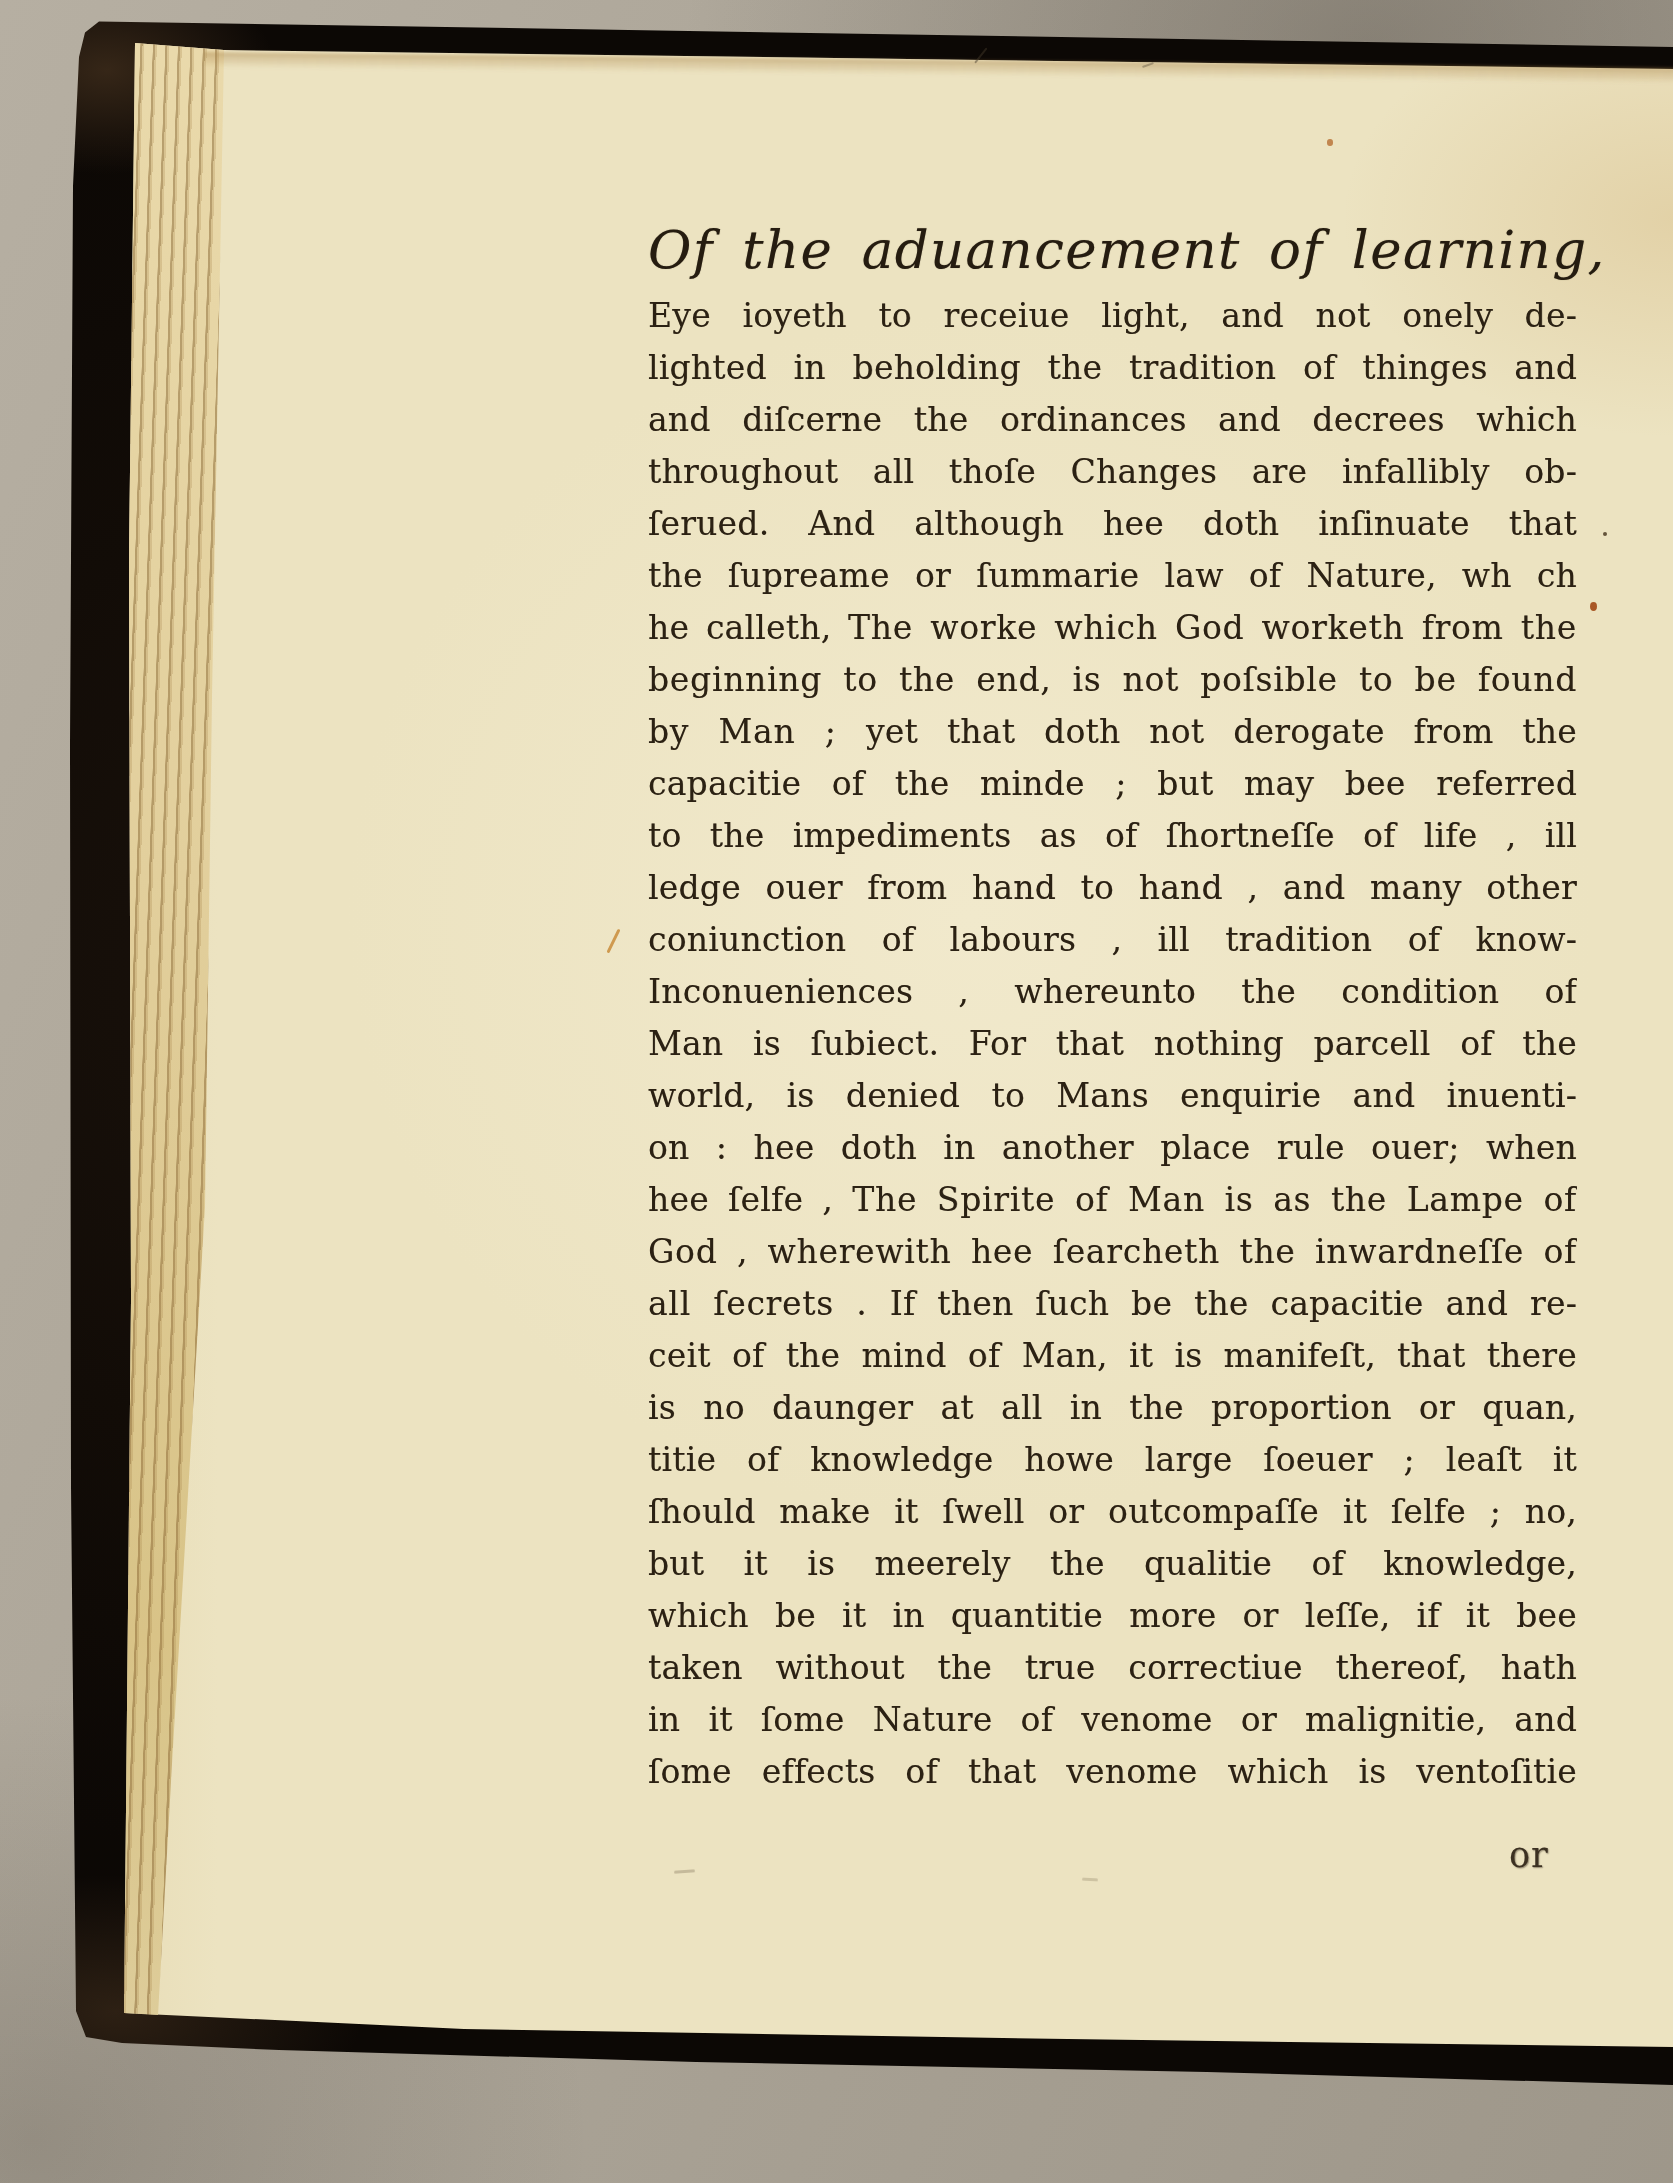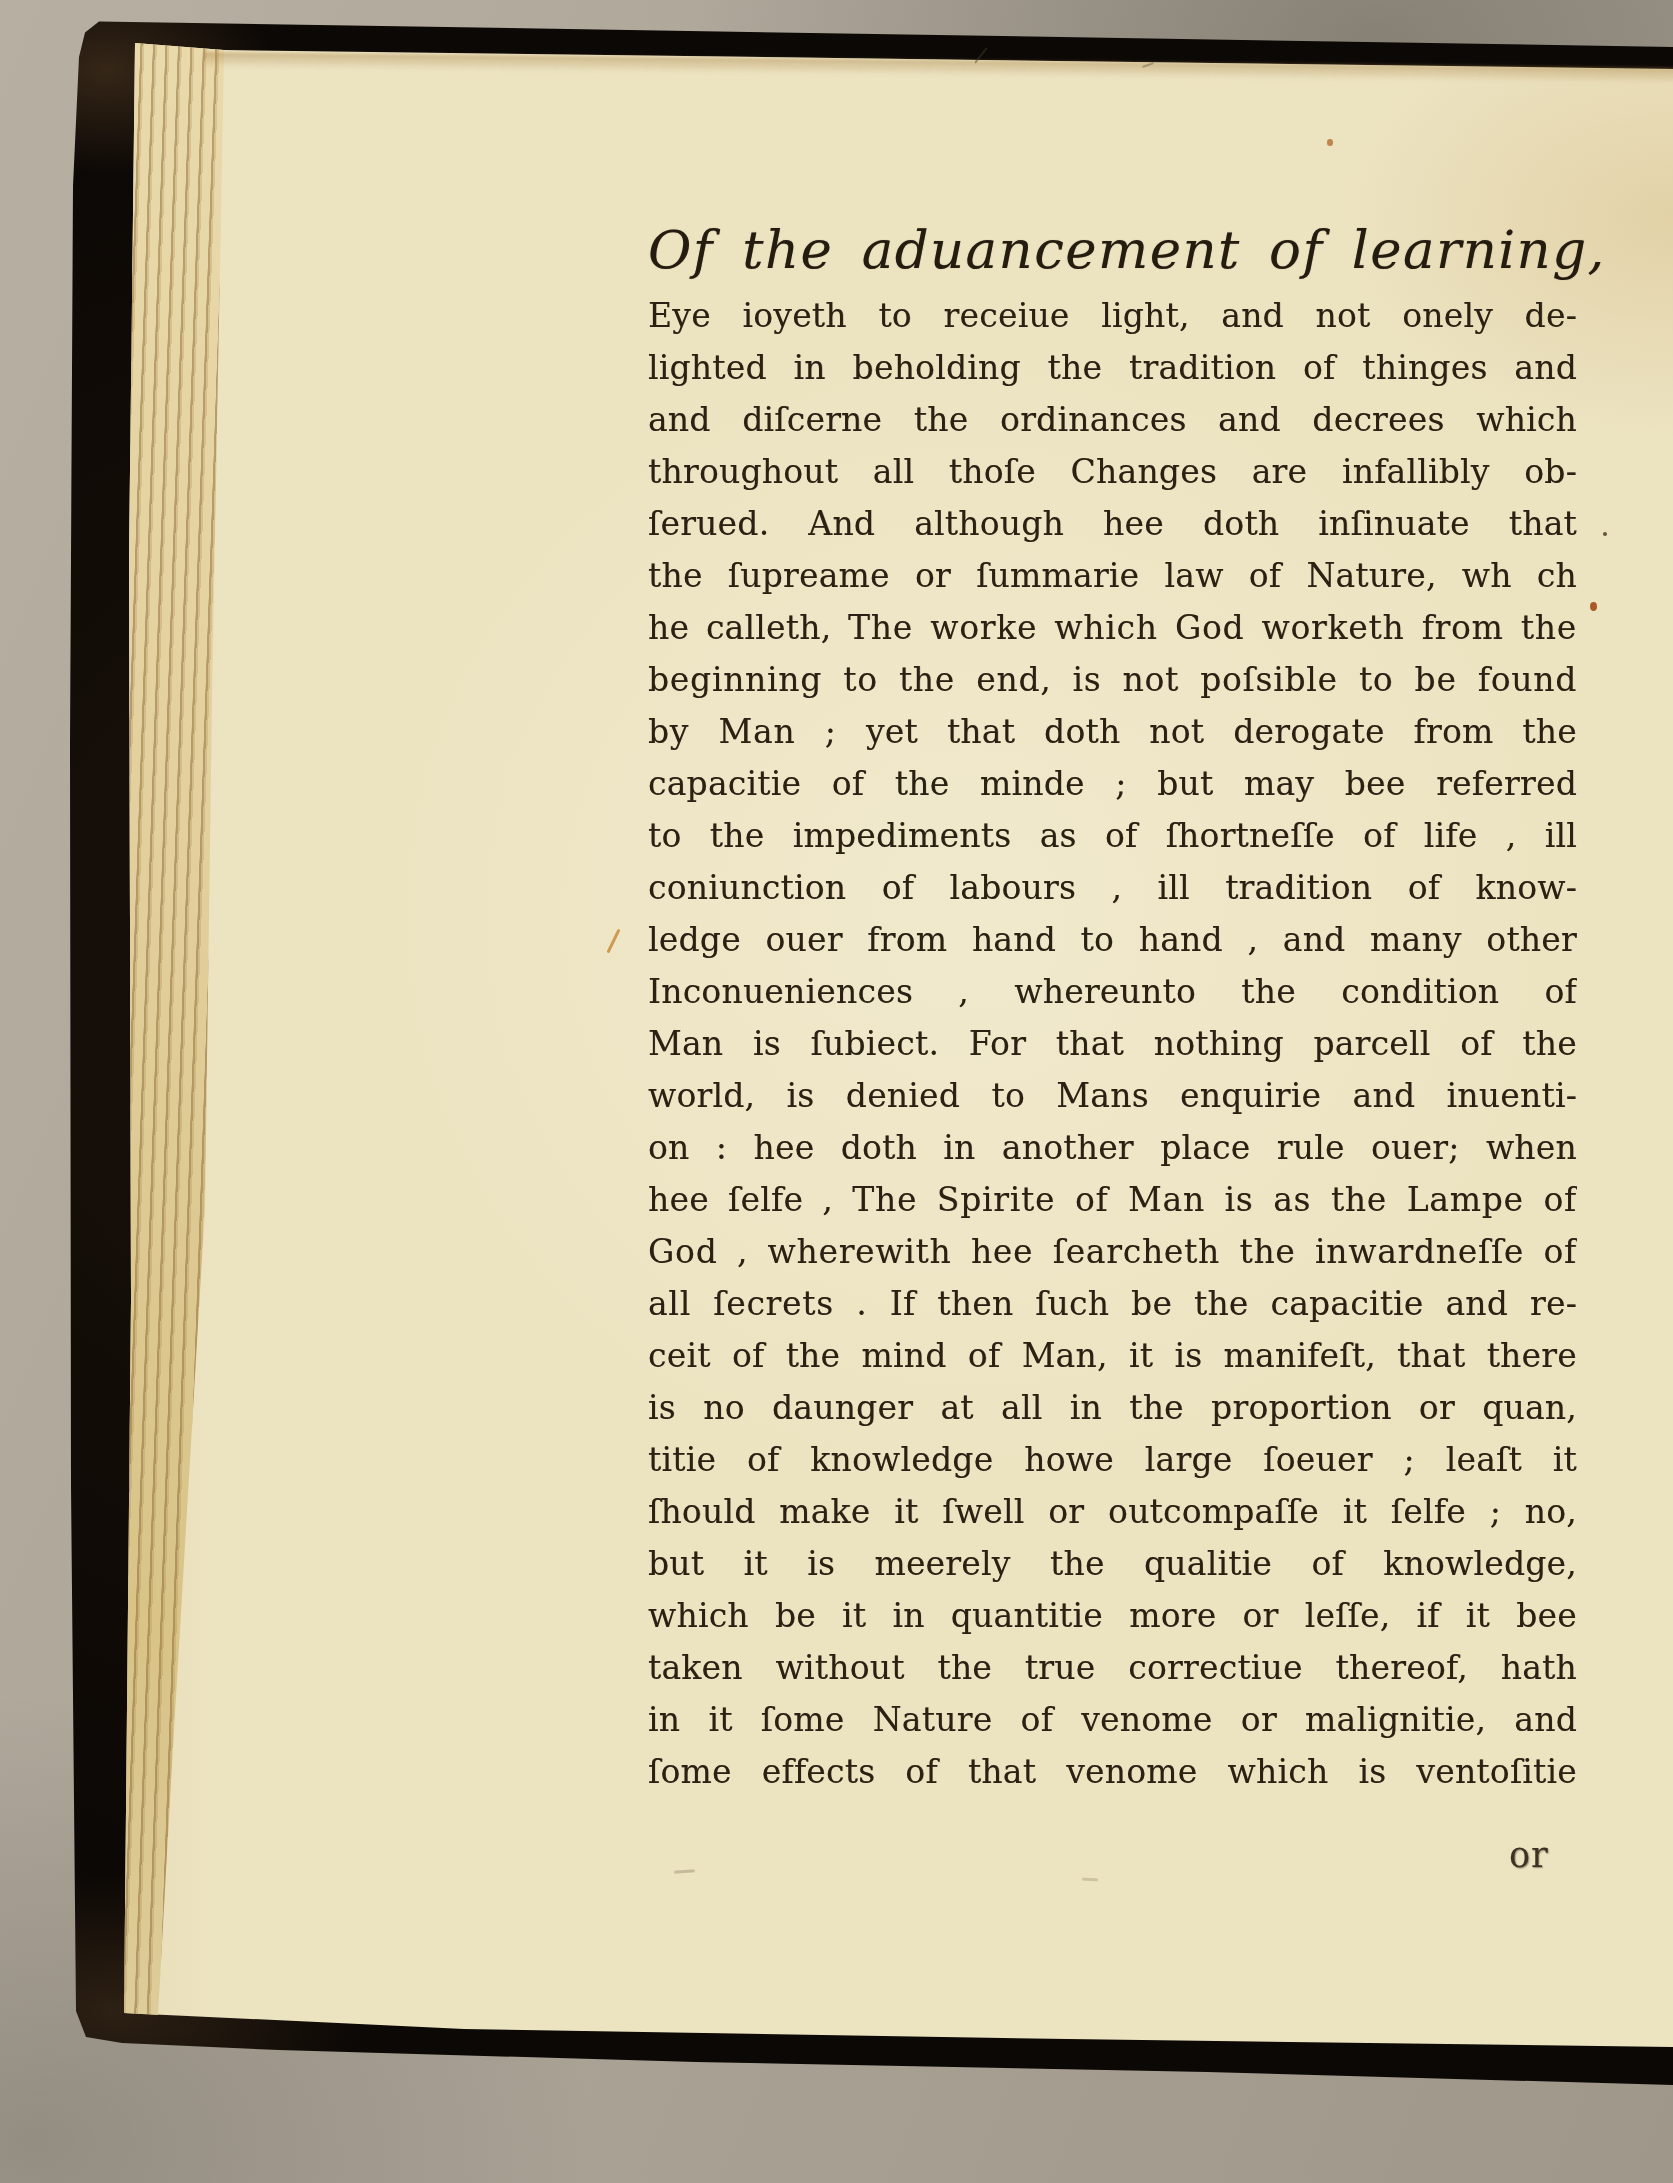--- a/index.html
+++ b/index.html
@@ -142,22 +142,22 @@
         <div class="bline"><span>lighted in beholding the tradition of thinges and</span></div>
         <div class="bline"><span>and diſcerne the ordinances and decrees which</span></div>
         <div class="bline"><span>throughout all thoſe Changes are infallibly ob-</span></div>
         <div class="bline"><span>ſerued. And although hee doth inſinuate that</span></div>
         <div class="bline"><span>the ſupreame or ſummarie law of Nature, wh ch</span></div>
         <div class="bline"><span>he calleth, </span><span class="it">The worke which God worketh from the</span></div>
         <div class="bline"><span class="it">beginning to the end, is not poſsible to be found out</span></div>
         <div class="bline"><span class="it">by Man ; </span><span>yet that doth not derogate from the</span></div>
         <div class="bline"><span>capacitie of the minde ; but may bee referred</span></div>
         <div class="bline"><span>to the impediments as of ſhortneſſe of life , ill</span></div>
+        <div class="bline"><span>ledge ouer from hand to hand , and many other</span></div>
         <div class="bline"><span>coniunction of labours , ill tradition of know-</span></div>
-        <div class="bline"><span>ledge ouer from hand to hand , and many other</span></div>
         <div class="bline"><span>Inconueniences , whereunto the condition of</span></div>
         <div class="bline"><span>Man is ſubiect. For that nothing parcell of the</span></div>
         <div class="bline"><span>world, is denied to Mans enquirie and inuenti-</span></div>
         <div class="bline"><span>on :  hee doth in another place rule ouer; when</span></div>
         <div class="bline"><span>hee ſelfe , </span><span class="it">The Spirite of Man is as the Lampe of</span></div>
         <div class="bline"><span class="it">God , wherewith hee ſearcheth the inwardneſſe of</span></div>
         <div class="bline"><span class="it">all ſecrets . </span><span>If then ſuch be the capacitie and re-</span></div>
         <div class="bline"><span>ceit of the mind of Man, it is manifeſt, that there</span></div>
         <div class="bline"><span>is no daunger at all in the proportion or quan,</span></div>
         <div class="bline"><span>titie of knowledge howe large ſoeuer ; leaſt it</span></div>

